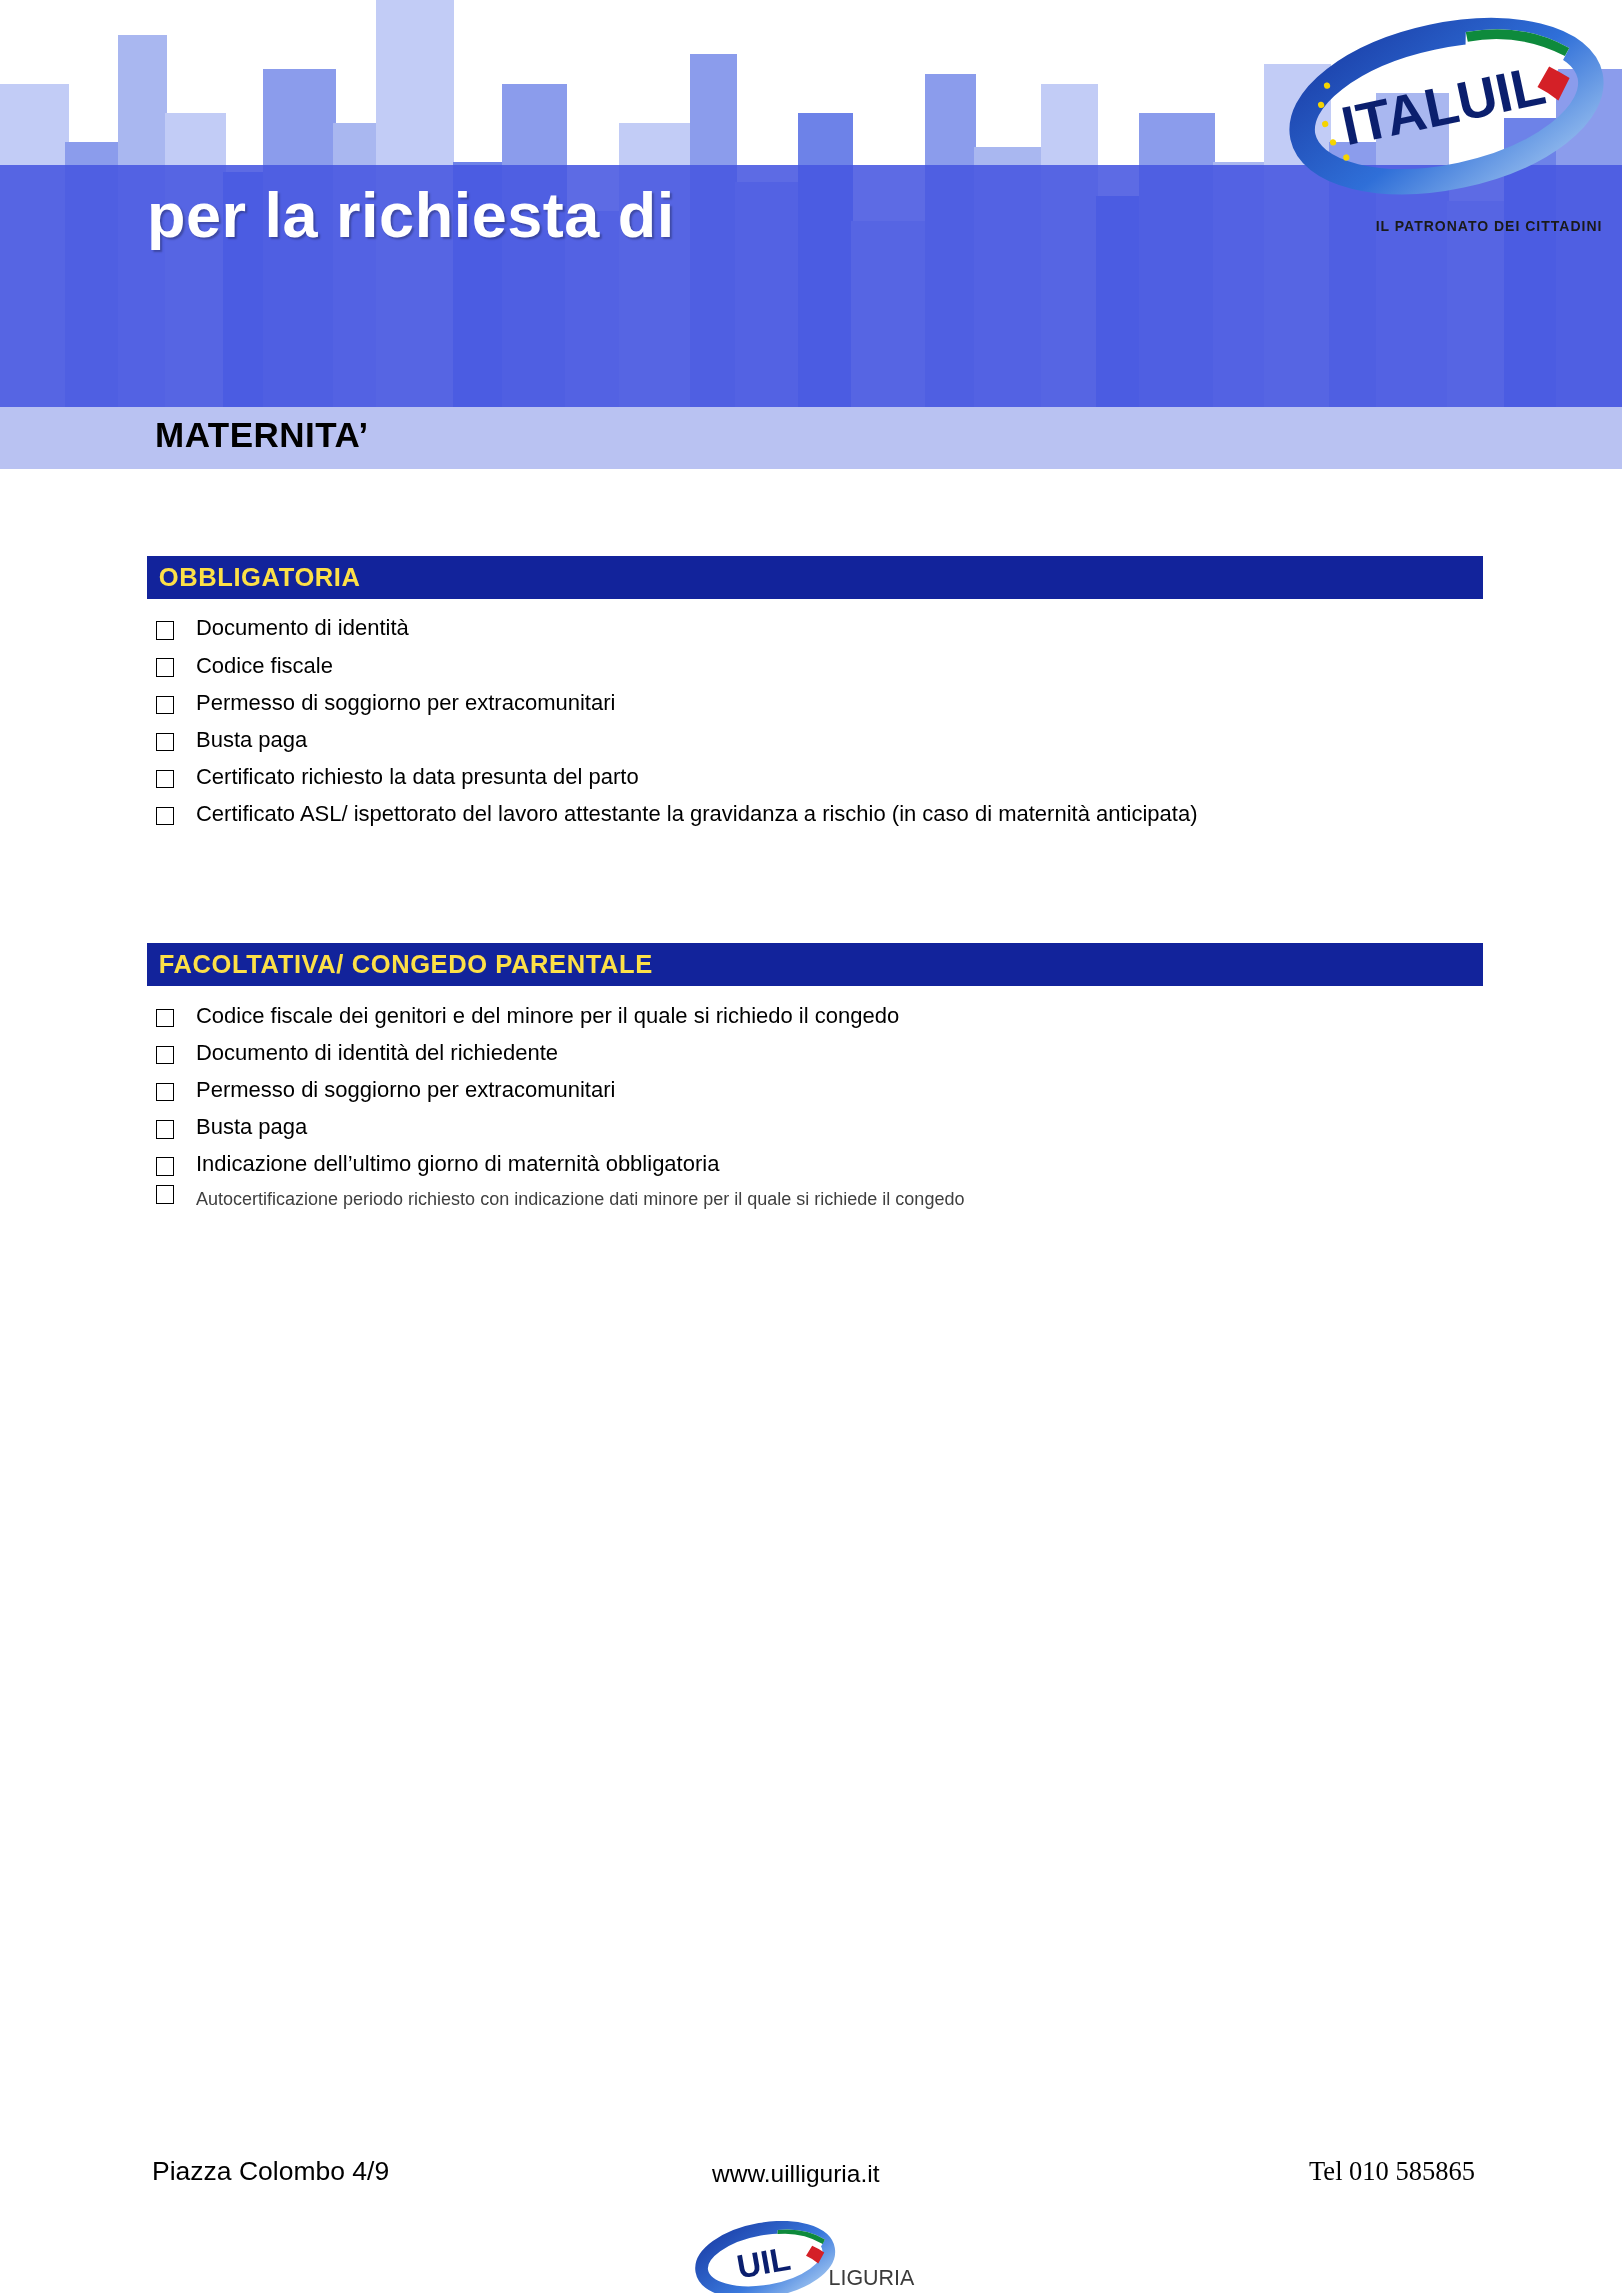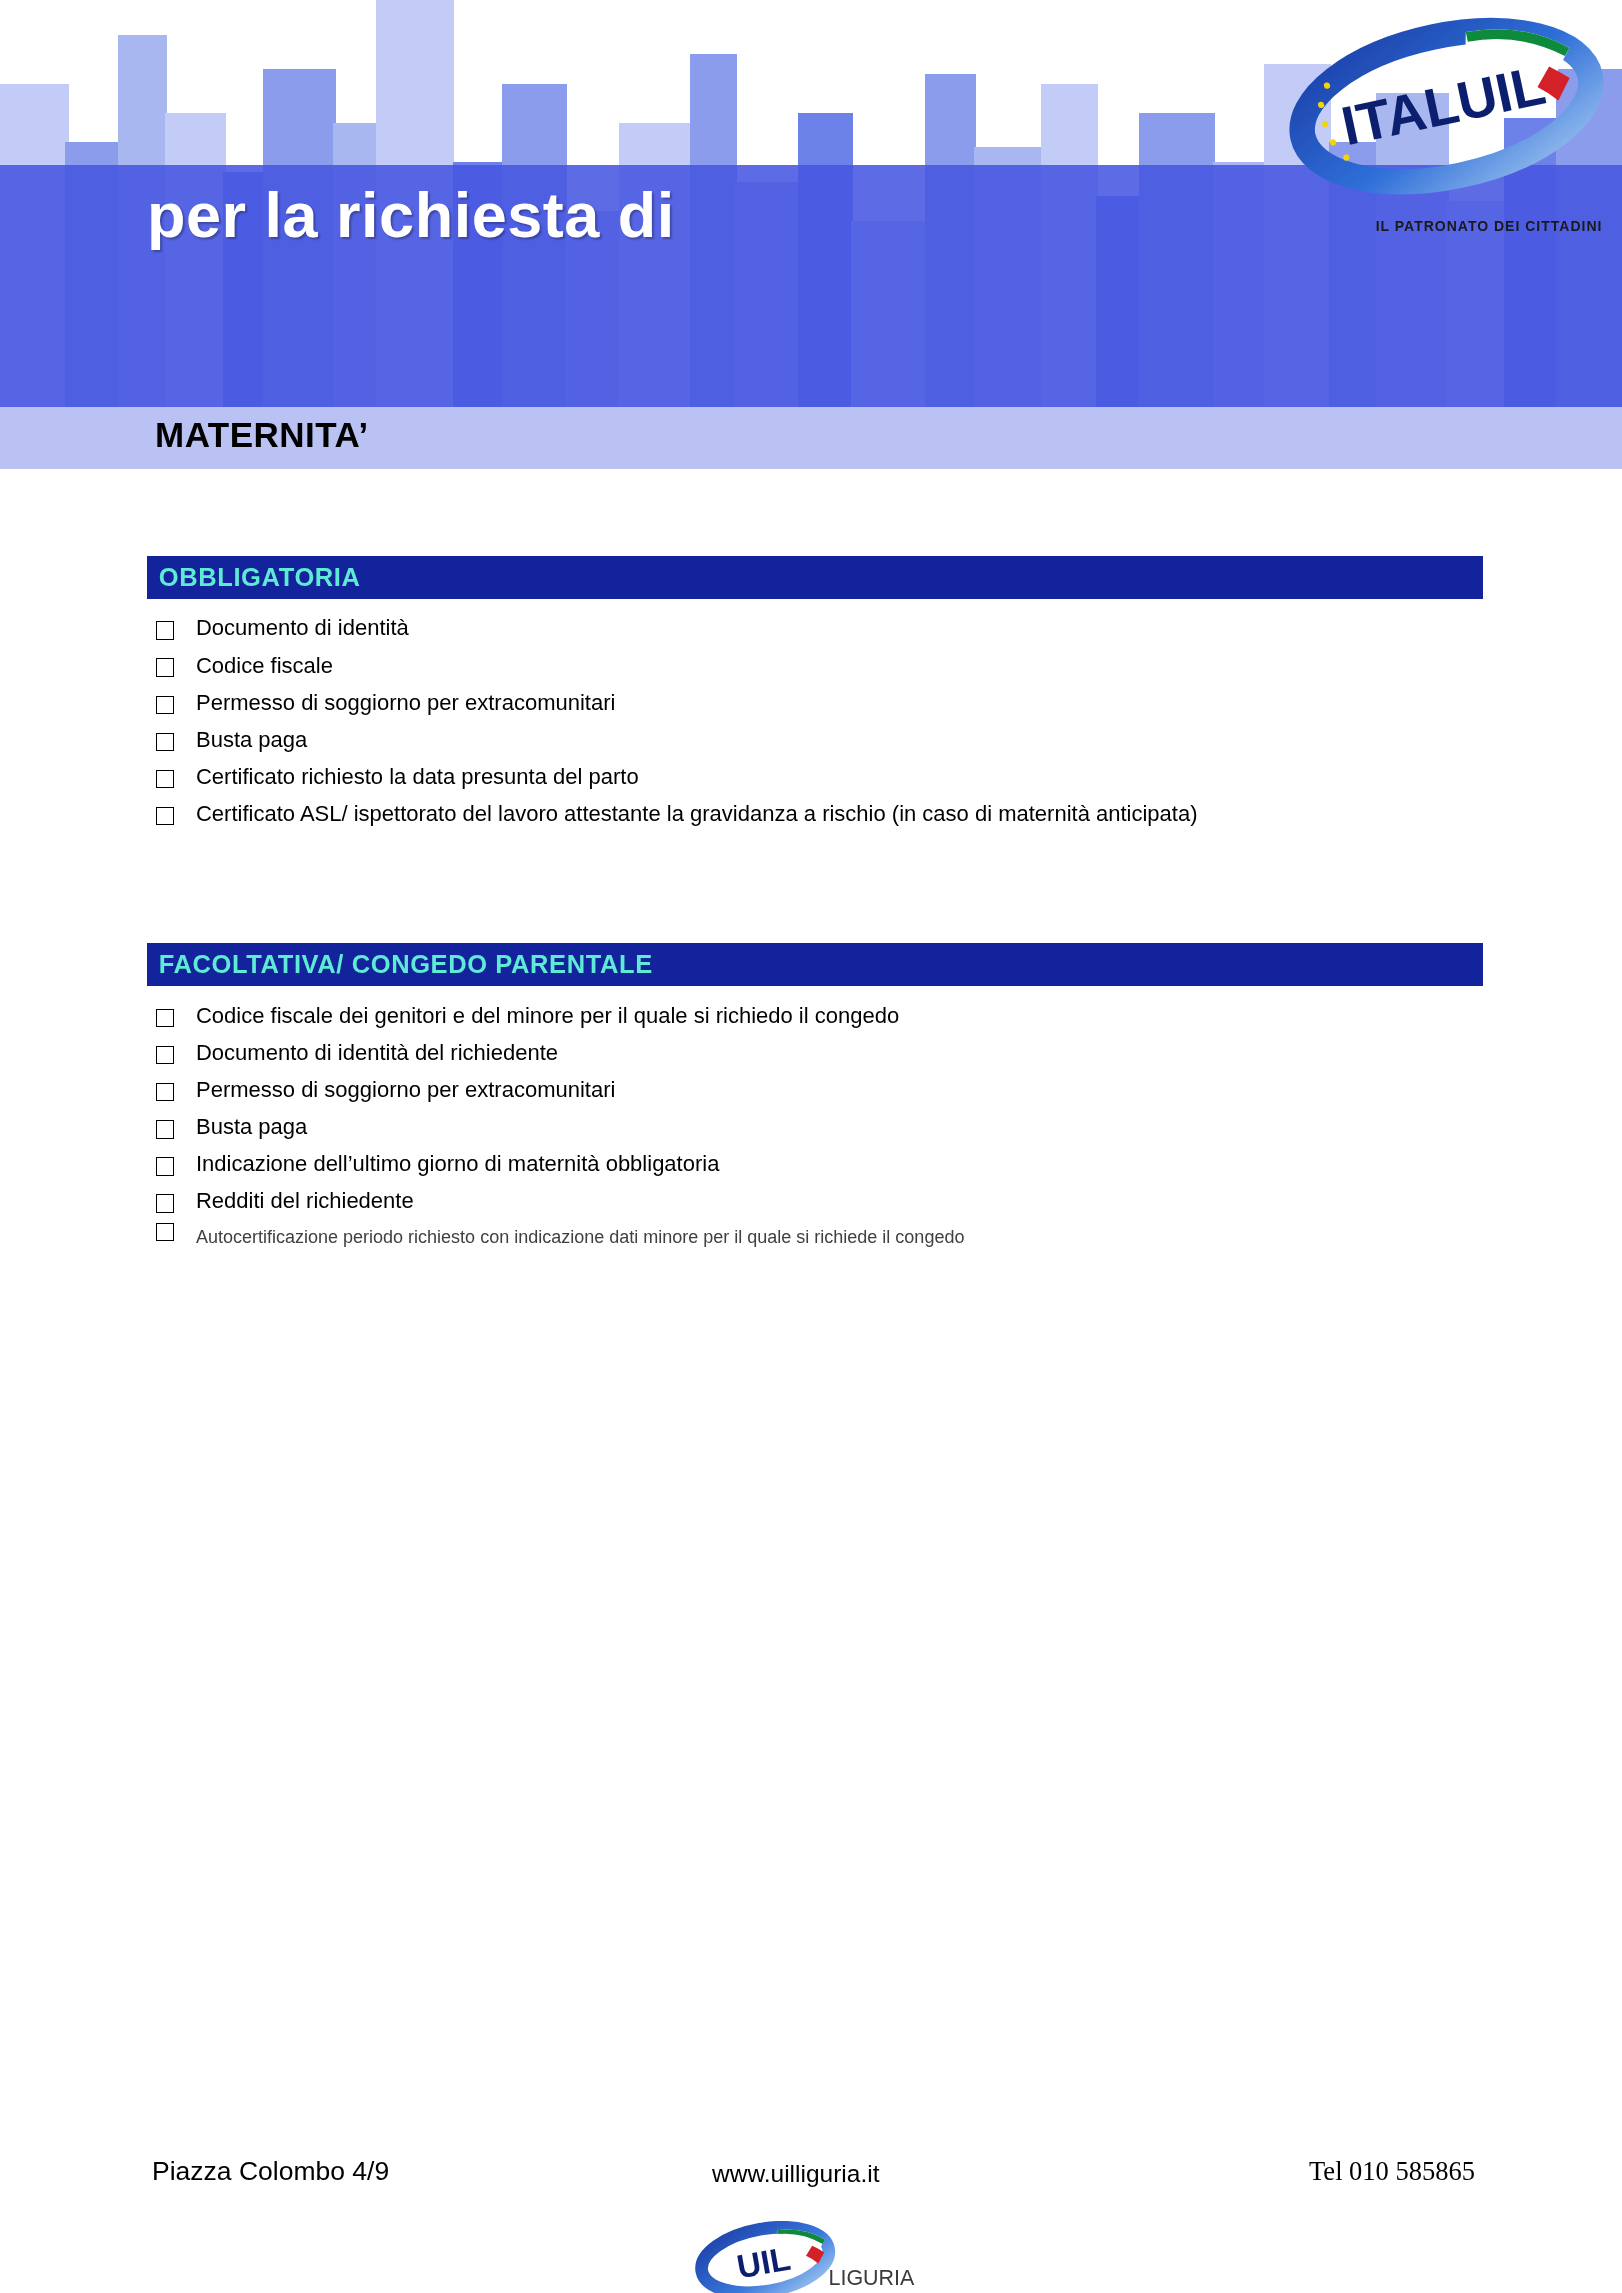--- a/index.html
+++ b/index.html
@@ -111,21 +111,21 @@
     position: absolute;
     left: 0;
     top: 469px;
     width: 1622px;
   }
   .section {
     margin: 0 147px 0 147px;
   }
   .section-header {
     background: #12239b;
-    color: #5eead4;
+    color: #fde047;
     font-size: 25.5px;
     font-weight: bold;
     padding: 6.9px 0 6.9px 11.8px;
     letter-spacing: 0.6px;
     width: 1336px;
   }
   .sec1 { margin-top: 87px; }
   .sec2 { margin-top: 114px; }
 
   ul.items {
@@ -326,24 +326,20 @@
         <span class="itemtext">Permesso di soggiorno per extracomunitari</span>
       </li>
       <li>
         <span class="chk"></span>
         <span class="itemtext">Busta paga</span>
       </li>
       <li>
         <span class="chk"></span>
         <span class="itemtext">Indicazione dell’ultimo giorno di maternità obbligatoria</span>
       </li>
-      <li>
-        <span class="chk"></span>
-        <span class="itemtext">Redditi del richiedente</span>
-      </li>
     </ul>
     <div class="flow-item">
       <span class="chk-inline"></span><span>Autocertificazione periodo richiesto con indicazione dati minore per il quale si richiede il congedo</span>
     </div>
   </div>
 </div>
 
 <div class="footer">
   <div class="footer-row">
     <span class="f-left">Piazza Colombo 4/9</span>

